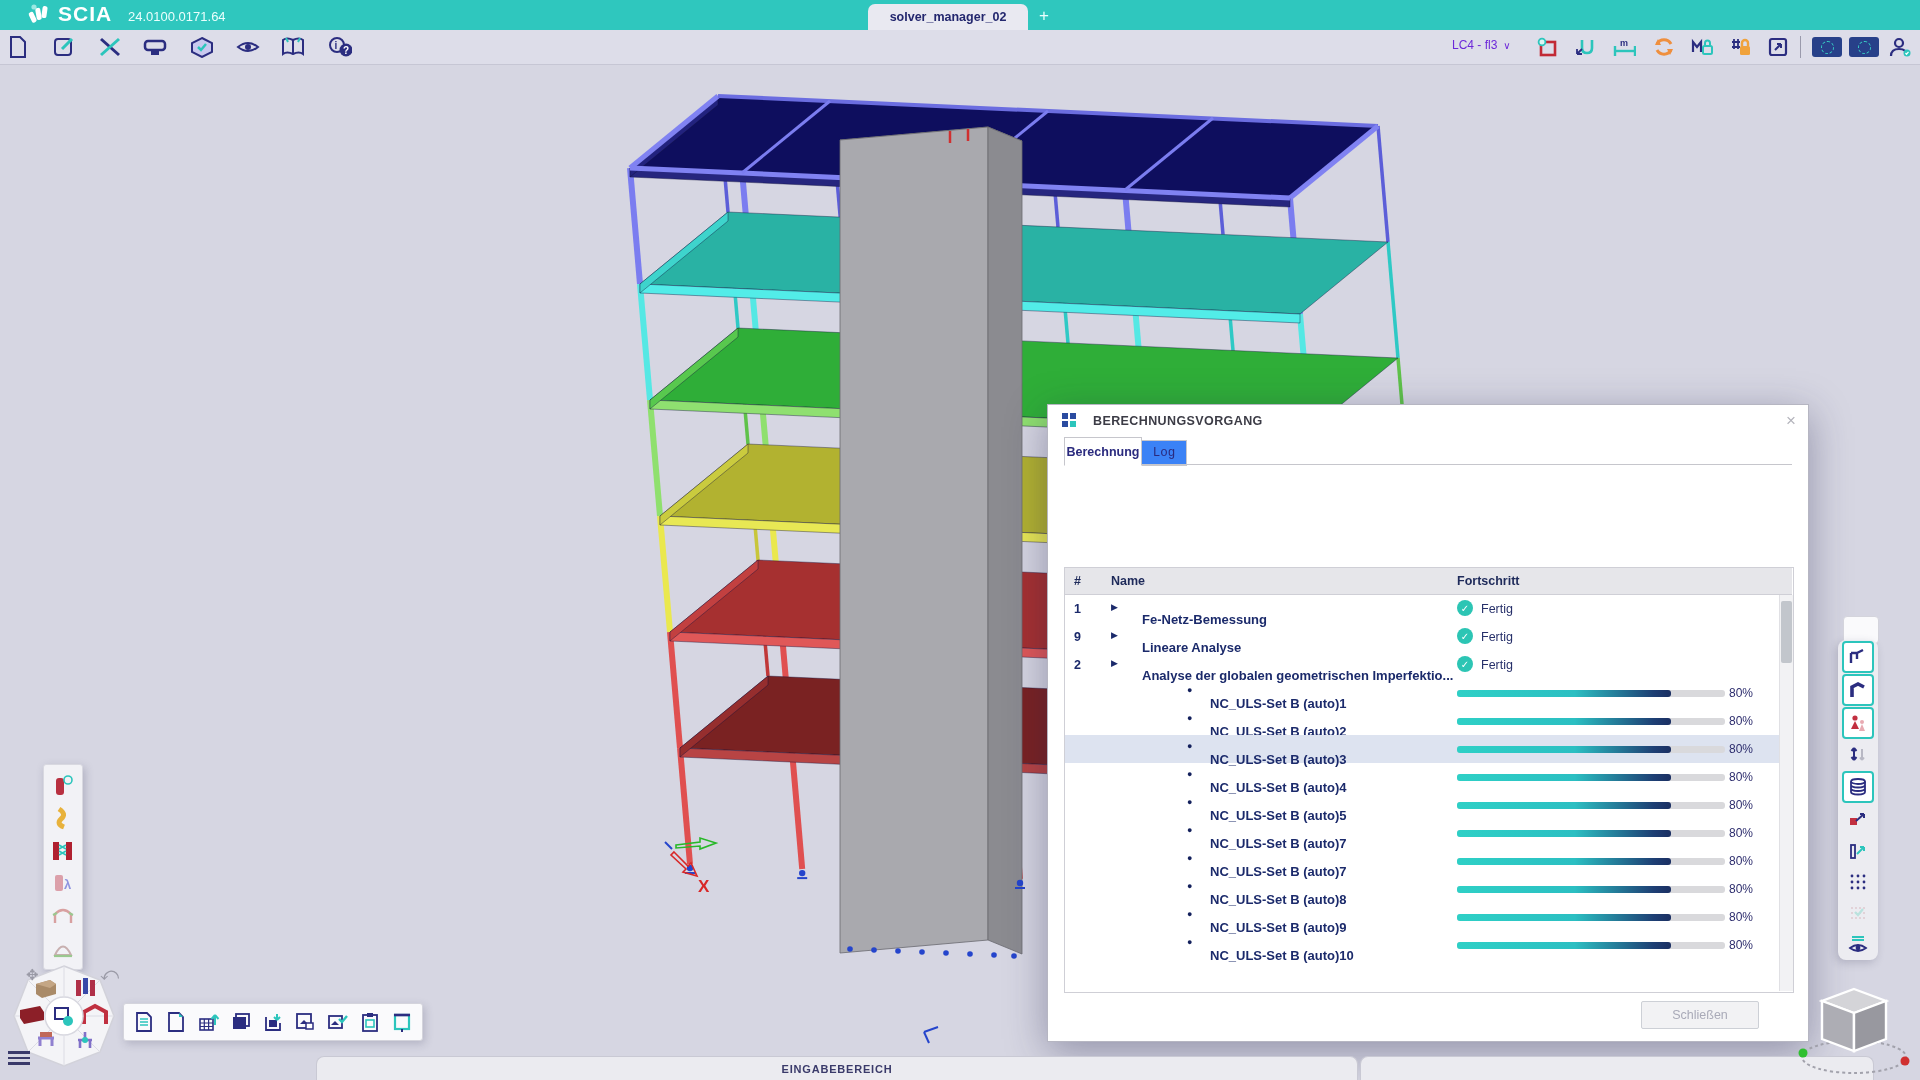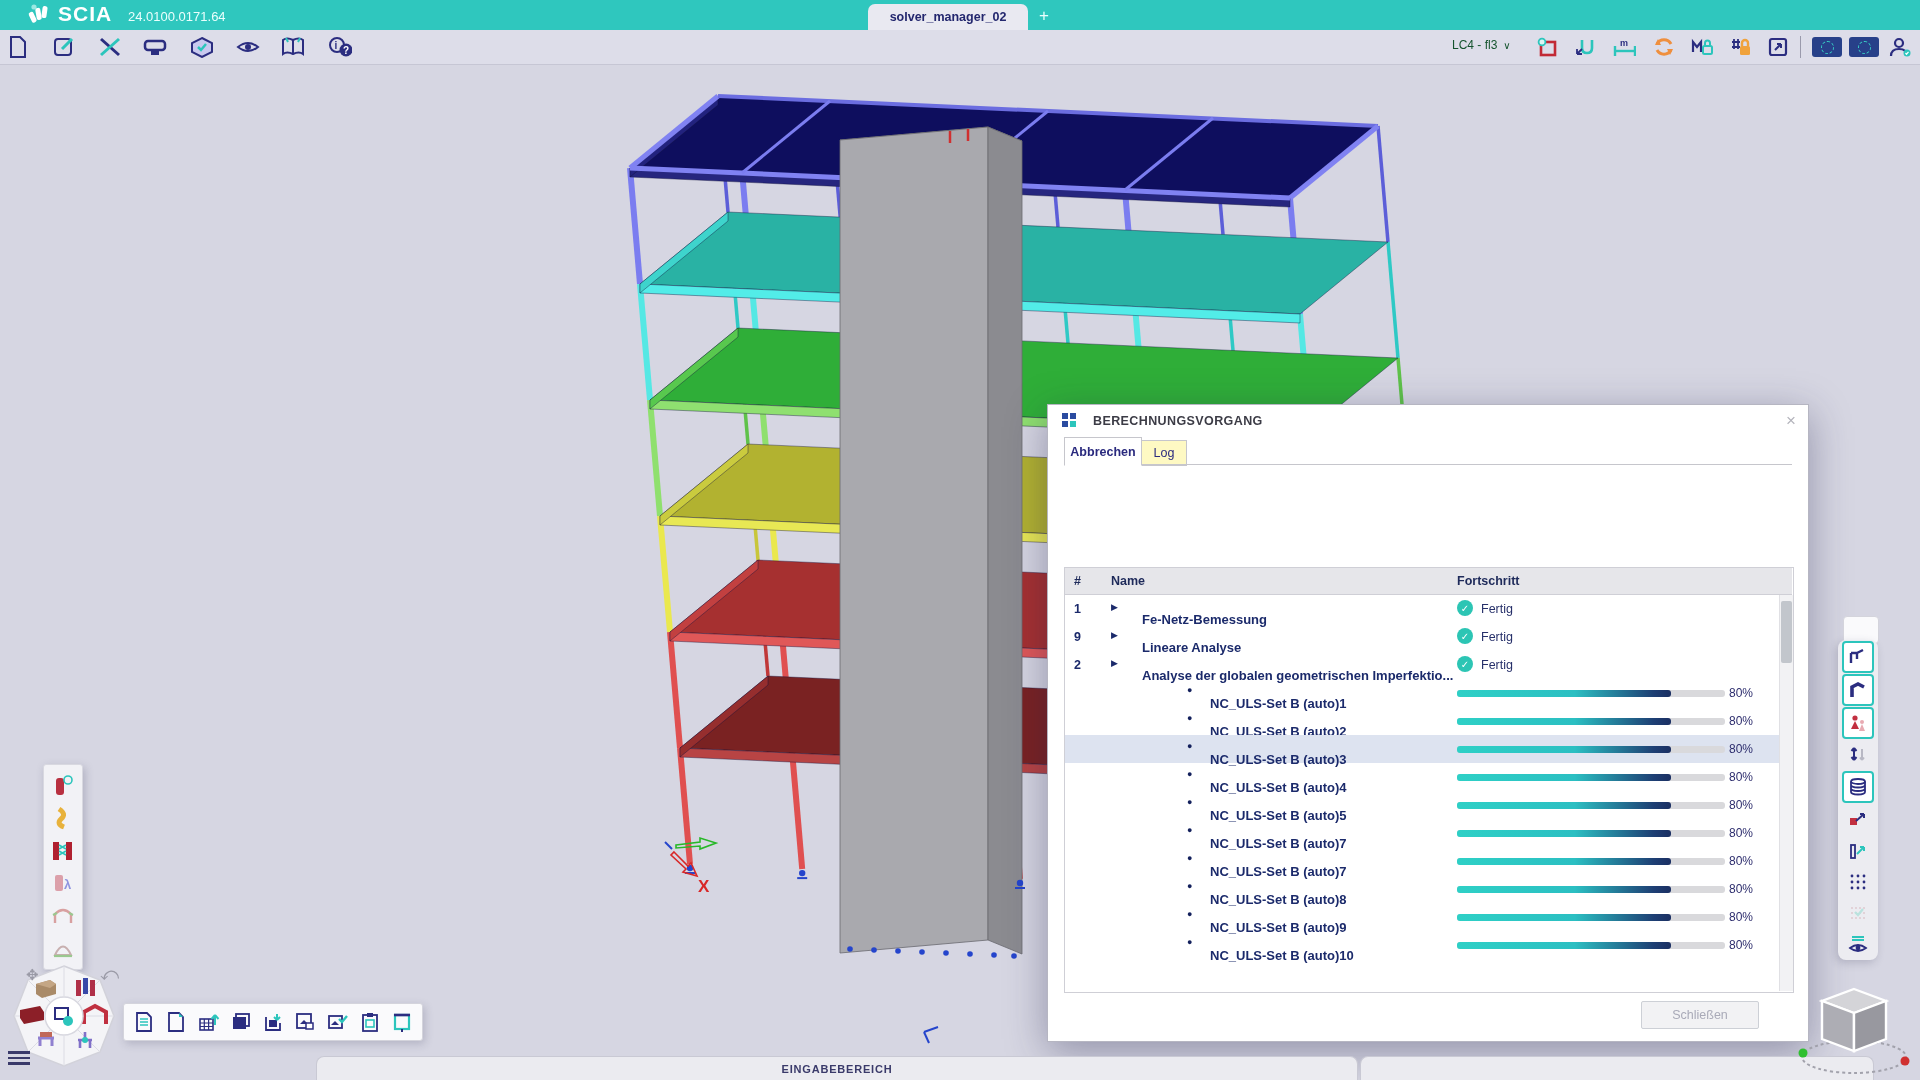--- a/index.html
+++ b/index.html
@@ -19,36 +19,36 @@
           display:flex;align-items:center;justify-content:center;}
   
   #toolbar{left:0;top:30px;width:1920px;height:34px;background:#dddde9;
            border-bottom:1px solid #c6c6d4;}
   .tb-ic{position:absolute;top:5px;width:24px;height:24px;display:flex;
          align-items:center;justify-content:center;}
   #cmdline{left:676px;top:5px;width:562px;height:24px;background:#ebebf1;
            border:1px solid #c7c7d2;border-radius:12px;color:#8f8f9c;
            font-size:12.5px;font-style:italic;padding:0 14px;line-height:24px;
            white-space:nowrap;overflow:hidden;}
-  #lc-select{left:1452px;top:8px;font-size:12px;color:#14532d;display:flex;gap:6px;align-items:center;}
+  #lc-select{left:1452px;top:8px;font-size:12px;color:#6d28d9;display:flex;gap:6px;align-items:center;}
   .blue-btn{position:absolute;top:7px;width:30px;height:20px;background:#274089;
             border-radius:3px;display:flex;align-items:center;justify-content:center;}
   .blue-btn i{display:block;width:11px;height:11px;border:1.4px dashed #39d6c8;border-radius:50%;}
   .vsep{position:absolute;top:6px;width:1px;height:22px;background:#9a9aac;}
   
   #dlg{left:1047px;top:404px;width:760px;height:636px;background:#fff;
        border:1px solid #b6b6c2;box-shadow:0 10px 38px rgba(35,35,75,.38);}
   #dlg-title{left:14px;top:8px;display:flex;gap:16px;align-items:center;
              font-size:12.5px;font-weight:bold;color:#3c3c46;letter-spacing:.4px;}
   #dlg-close{right:12px;top:6px;font-size:17px;color:#b4b4bc;}
   .dtab{position:absolute;display:flex;align-items:center;justify-content:center;
         font-size:12.5px;color:#2a2a7e;border:1px solid #c6c6cc;}
   #dtab-1{left:16px;top:32px;width:76px;height:27px;background:#fff;
           border-bottom:1px solid #fff;font-weight:bold;z-index:2;}
-  #dtab-2{left:93px;top:35px;width:44px;height:24px;background:#fef9c3;}
+  #dtab-2{left:93px;top:35px;width:44px;height:24px;background:#3b82f6;font-family:Liberation Mono, monospace;}
   #dlg-sep{left:16px;top:59px;width:728px;height:1px;background:#c6c6cc;}
   #banner{left:16px;top:66px;width:728px;height:88px;
           background:linear-gradient(90deg,#1d2468 0%,#26549a 40%,#2aa8bd 72%,#3adcc8 100%);}
   #banner .pat{position:absolute;inset:0;
      background:repeating-linear-gradient(115deg,rgba(255,255,255,.055) 0 55px,transparent 55px 130px);}
   #banner-status{left:16px;top:14px;color:#fff;font-size:15px;font-style:italic;}
   #banner-track{left:16px;top:48px;width:374px;height:20px;background:#fff;}
   #banner-fill{left:0;top:0;height:20px;background:#2cc8c0;}
   #banner-pct{left:402px;top:51px;color:#fff;font-size:12px;font-weight:bold;}
   #cancel-btn{right:14px;top:44px;width:80px;height:26px;background:#e9ebf0;
@@ -529,21 +529,21 @@
     <svg width="15" height="15">
       <rect x="0" y="0" width="6" height="6" fill="#2b4ba0"></rect>
         <rect x="8" y="0" width="6" height="6" fill="#2b4ba0"></rect>
       <rect x="0" y="8" width="6" height="6" fill="#2b4ba0"></rect>
         <rect x="8" y="8" width="6" height="6" fill="#2cc5bc"></rect>
     </svg>
     <span>BERECHNUNGSVORGANG</span>
   </div>
   <span id="dlg-close" class="abs">×</span>
 
-  <div id="dtab-1" class="dtab">Abbrechen</div>
+  <div id="dtab-1" class="dtab">Berechnung</div>
   <div id="dtab-2" class="dtab">Log</div>
   <div id="dlg-sep" class="abs"></div>
 
 
   <div id="tbl" class="abs">
     <div id="tbl-head" class="abs">
       <span style="left:9px">#</span>
       <span style="left:46px">Name</span>
       <span style="left:392px">Fortschritt</span>
     </div>

